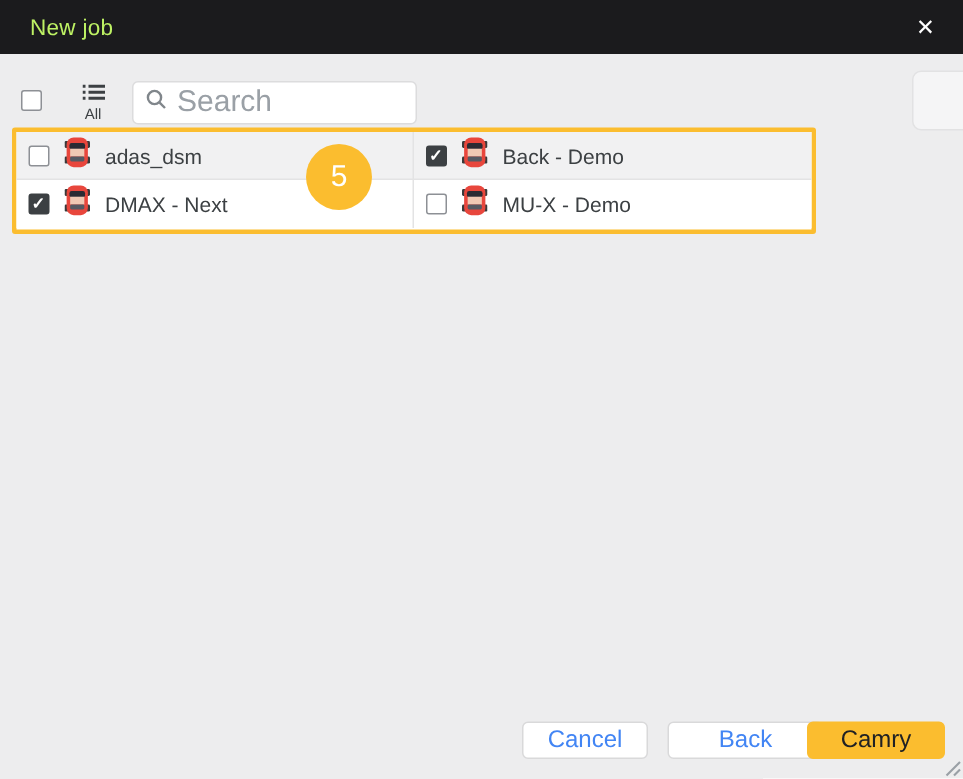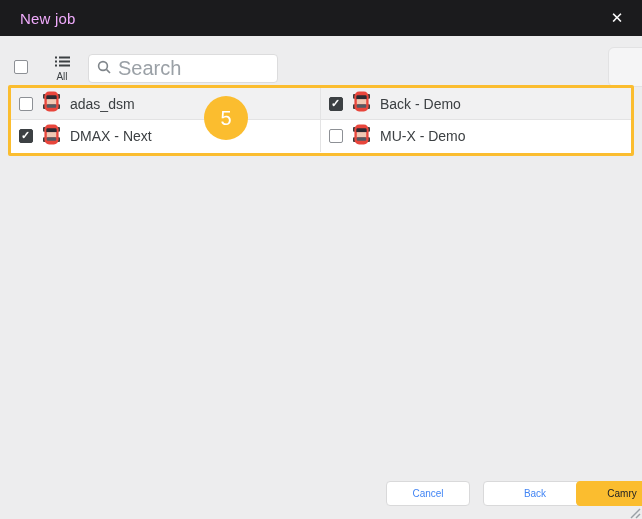--- a/index.html
+++ b/index.html
@@ -8,21 +8,21 @@
     --text:#3C4043; --muted:#9AA0A6; --line:#E3E3E4;
   }
   *{box-sizing:border-box;margin:0;padding:0;}
   html,body{background:#fff;}
   body{font-family:"Liberation Sans",sans-serif;}
   .dialog{position:relative;width:642px;height:519px;background:var(--body-bg,#ededee);overflow:hidden;}
 
   
   .hdr{position:absolute;left:0;top:0;width:100%;height:36px;background:var(--header-bg,#1b1b1d);
        display:flex;align-items:center;justify-content:space-between;padding:0 14px 0 20px;}
-  .hdr-title{color:#f0abfc;font-size:15px;font-weight:500;letter-spacing:.2px;}
+  .hdr-title{color:#bef264;font-size:15px;font-weight:500;letter-spacing:.2px;}
   .close-btn{width:22px;height:22px;display:flex;align-items:center;justify-content:center;
        color:#fff;font-size:15px;cursor:pointer;background:none;border:none;}
 
   
   .cbox{width:14px;height:14px;background:#fff;border:1.5px solid #8d9095;border-radius:2px;
         position:relative;cursor:pointer;}
   .cbox.checked{background:var(--check-bg,#3c4043);border-color:var(--check-bg,#3c4043);}
   .cbox.checked::after{content:"✓";position:absolute;left:1px;top:-1px;color:#fff;font-size:11px;font-weight:bold;}
   .select-all{position:absolute;left:14px;top:60px;}
   .all-btn{position:absolute;left:49px;top:55px;width:26px;height:27px;display:flex;flex-direction:column;
@@ -32,37 +32,37 @@
         border:1px solid #DCDCDD;border-radius:4px;display:flex;align-items:center;padding:0 8px;}
   .search-wrap input{border:none;outline:none;flex:1;font-size:20px;color:var(--text);margin-left:7px;
         font-family:"Liberation Sans",sans-serif;background:transparent;width:100%;}
   .search-wrap input::placeholder{color:var(--muted,#9aa0a6);}
 
   
   .edge-fragment{position:absolute;left:608px;top:47px;width:46px;height:40px;background:#F5F5F6;
         border:1px solid #E2E2E3;border-radius:6px;}
 
   
-  .vgrid{position:absolute;left:8px;top:85px;width:626px;height:71px;
+  .vgrid{position:absolute;left:8px;top:85px;width:536px;height:71px;
         border:3px solid var(--accent,#fbbd2f);border-radius:2px;background:var(--row-bg,#fff);
         display:grid;grid-template-columns:1fr 1fr;grid-auto-rows:32px;}
   .vcell{display:flex;align-items:center;gap:10px;padding-left:8px;cursor:pointer;}
   .vcell:nth-child(1),.vcell:nth-child(2){background:var(--row-alt,#f1f1f2);border-bottom:1px solid var(--line,#e3e3e4);}
   .vcell:nth-child(3),.vcell:nth-child(4){background:var(--row-bg,#fff);}
   .vcell:nth-child(odd){border-right:1px solid var(--line,#e3e3e4);}
   .vcell .name{font-size:14px;color:var(--text,#3c4043);}
 
   
   .badge{position:absolute;left:204px;top:96px;width:44px;height:44px;border-radius:50%;
         background:var(--accent,#fbbd2f);color:#fff;font-size:20px;display:flex;align-items:center;
         justify-content:center;z-index:5;}
 
   
-  .btn{position:absolute;top:481px;height:25px;border-radius:4px;font-size:10px;cursor:pointer;
-        display:flex;align-items:center;justify-content:center;font-family:"Liberation Sans",sans-serif;margin-left:38px;}
+  .btn{position:absolute;top:481px;height:25px;border-radius:4px;font-size:16px;cursor:pointer;
+        display:flex;align-items:center;justify-content:center;font-family:"Liberation Sans",sans-serif;}
   .btn.ghost{background:#fff;border:1px solid #D9D9DA;color:var(--link-blue,#4285f4);}
   .btn-cancel{left:348px;width:84px;}
   .btn-back{left:445px;width:104px;}
   .btn-next{left:538px;width:92px;background:var(--accent,#fbbd2f);border:1px solid var(--accent,#fbbd2f);
         color:#202124;font-weight:500;}
   .grip{position:absolute;right:1px;bottom:1px;width:13px;height:13px;cursor:nwse-resize;}
 </style>
 </head>
 <body>
 

